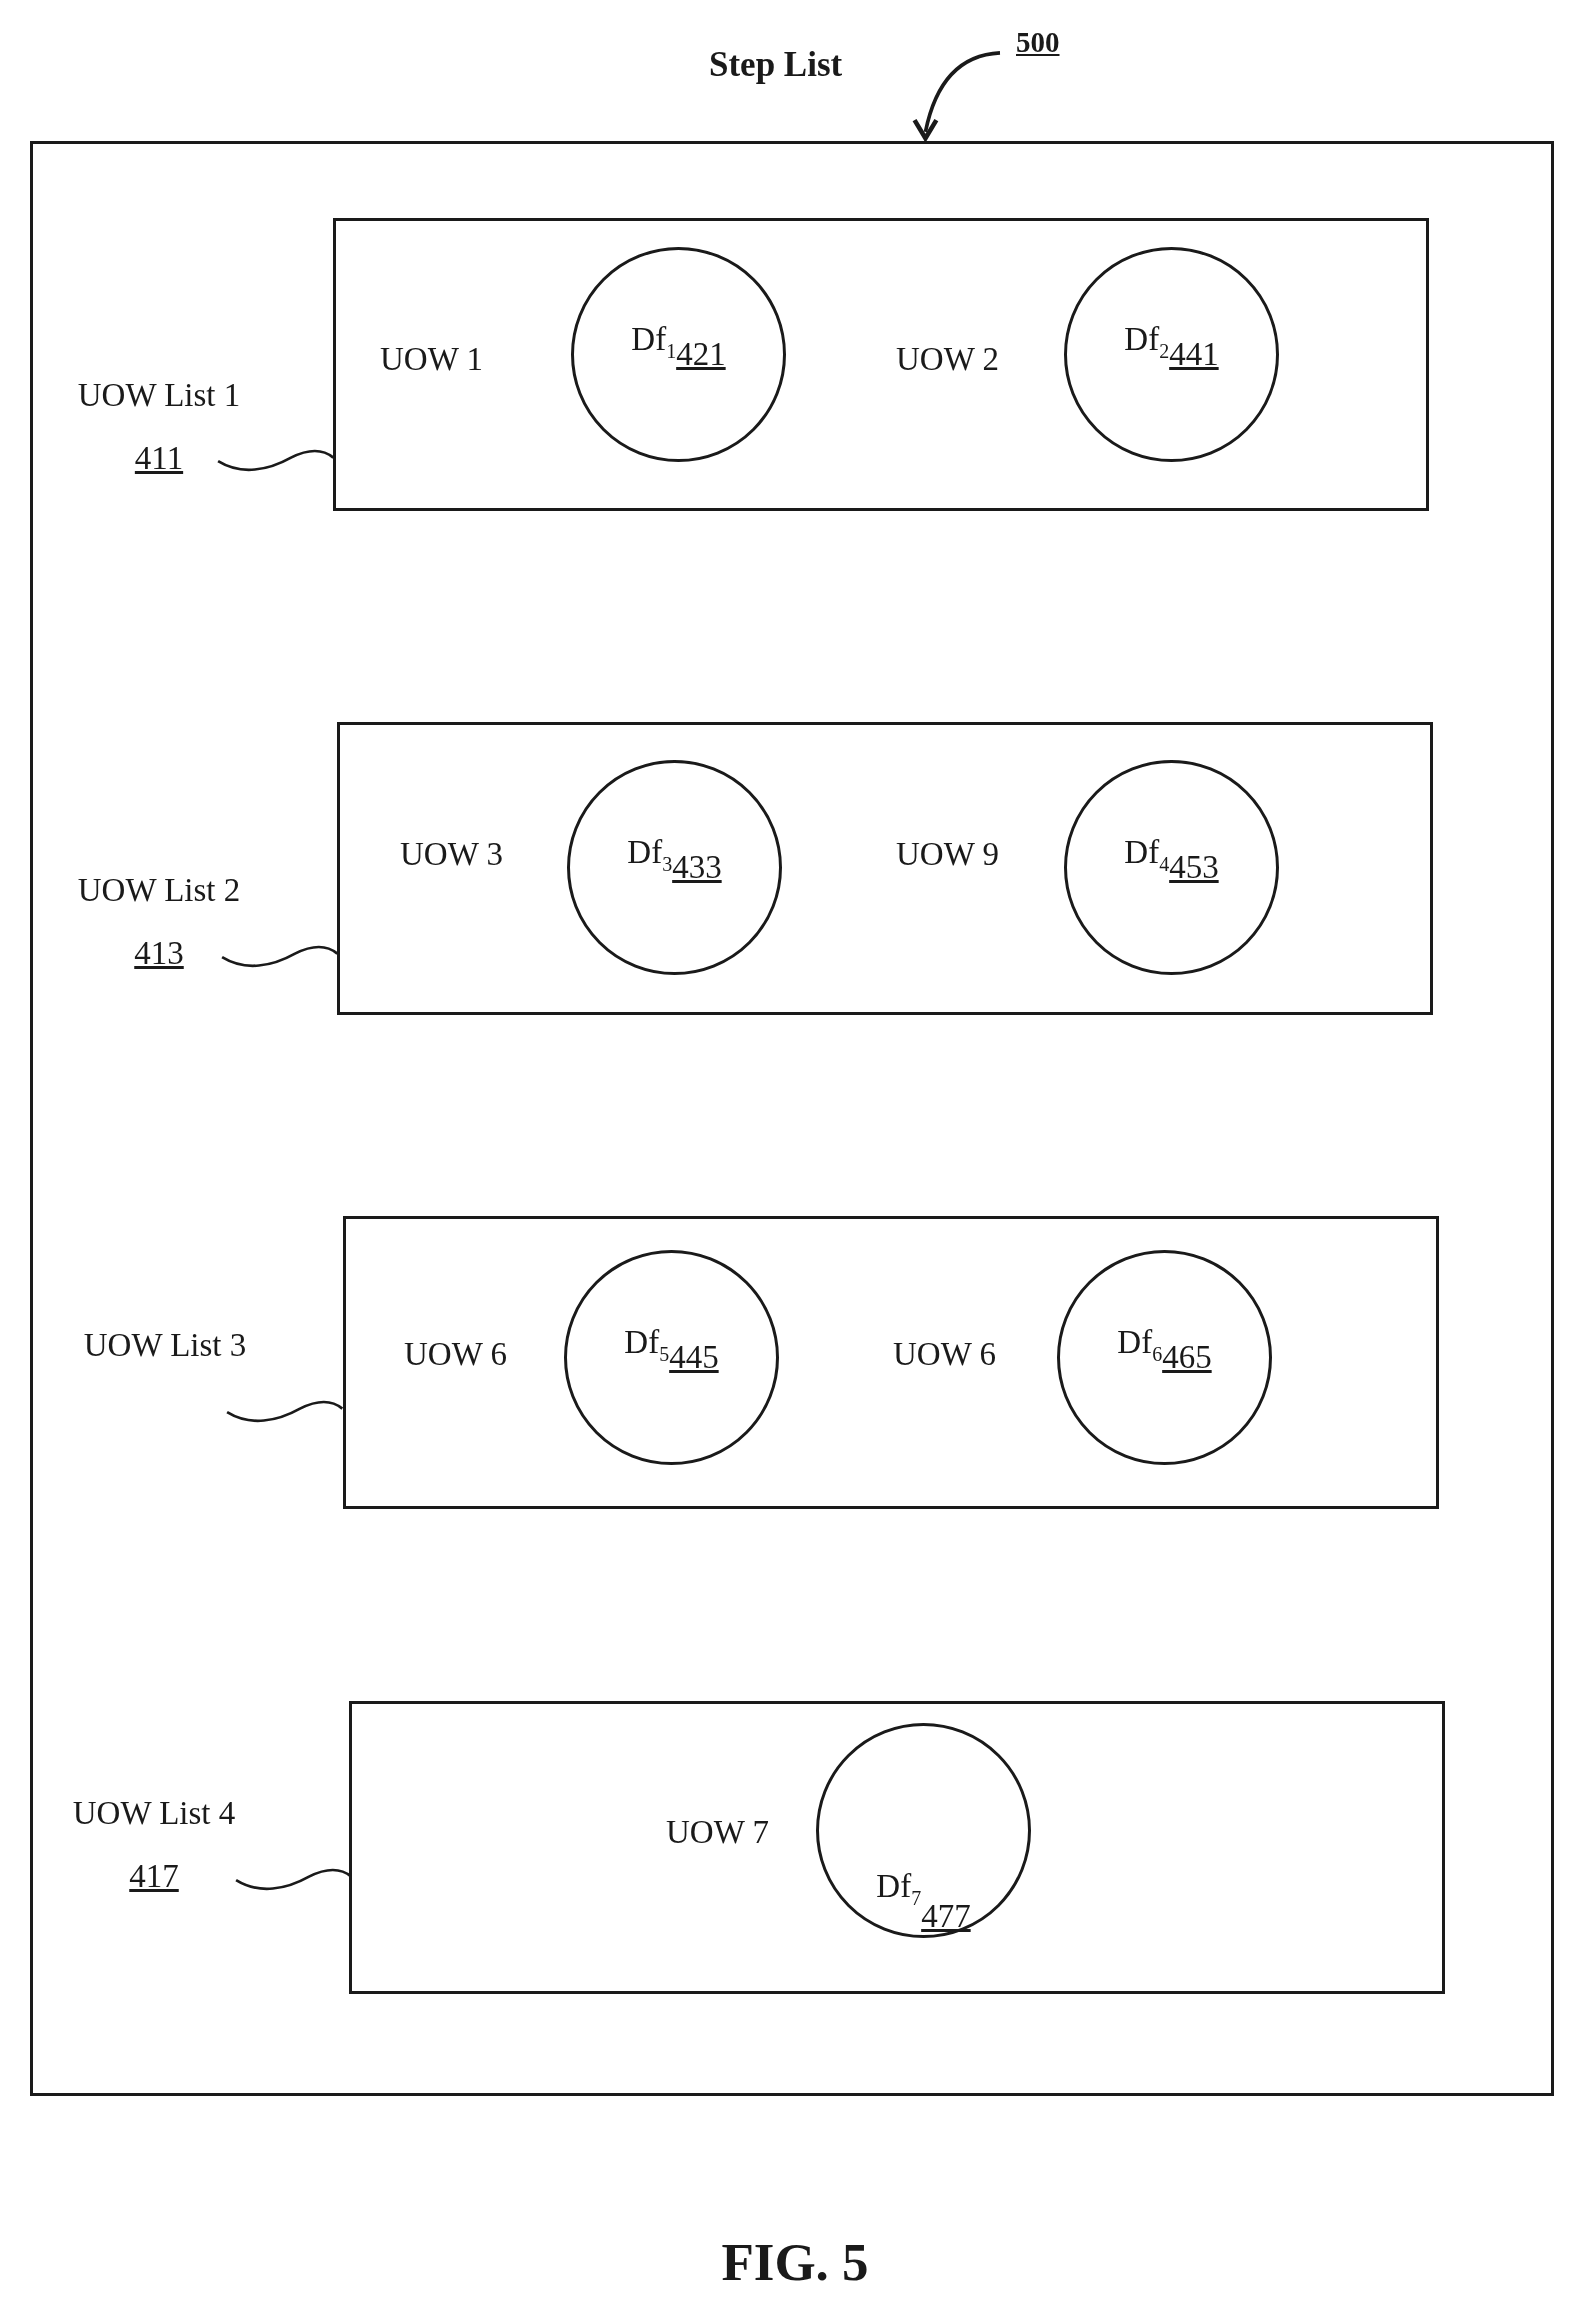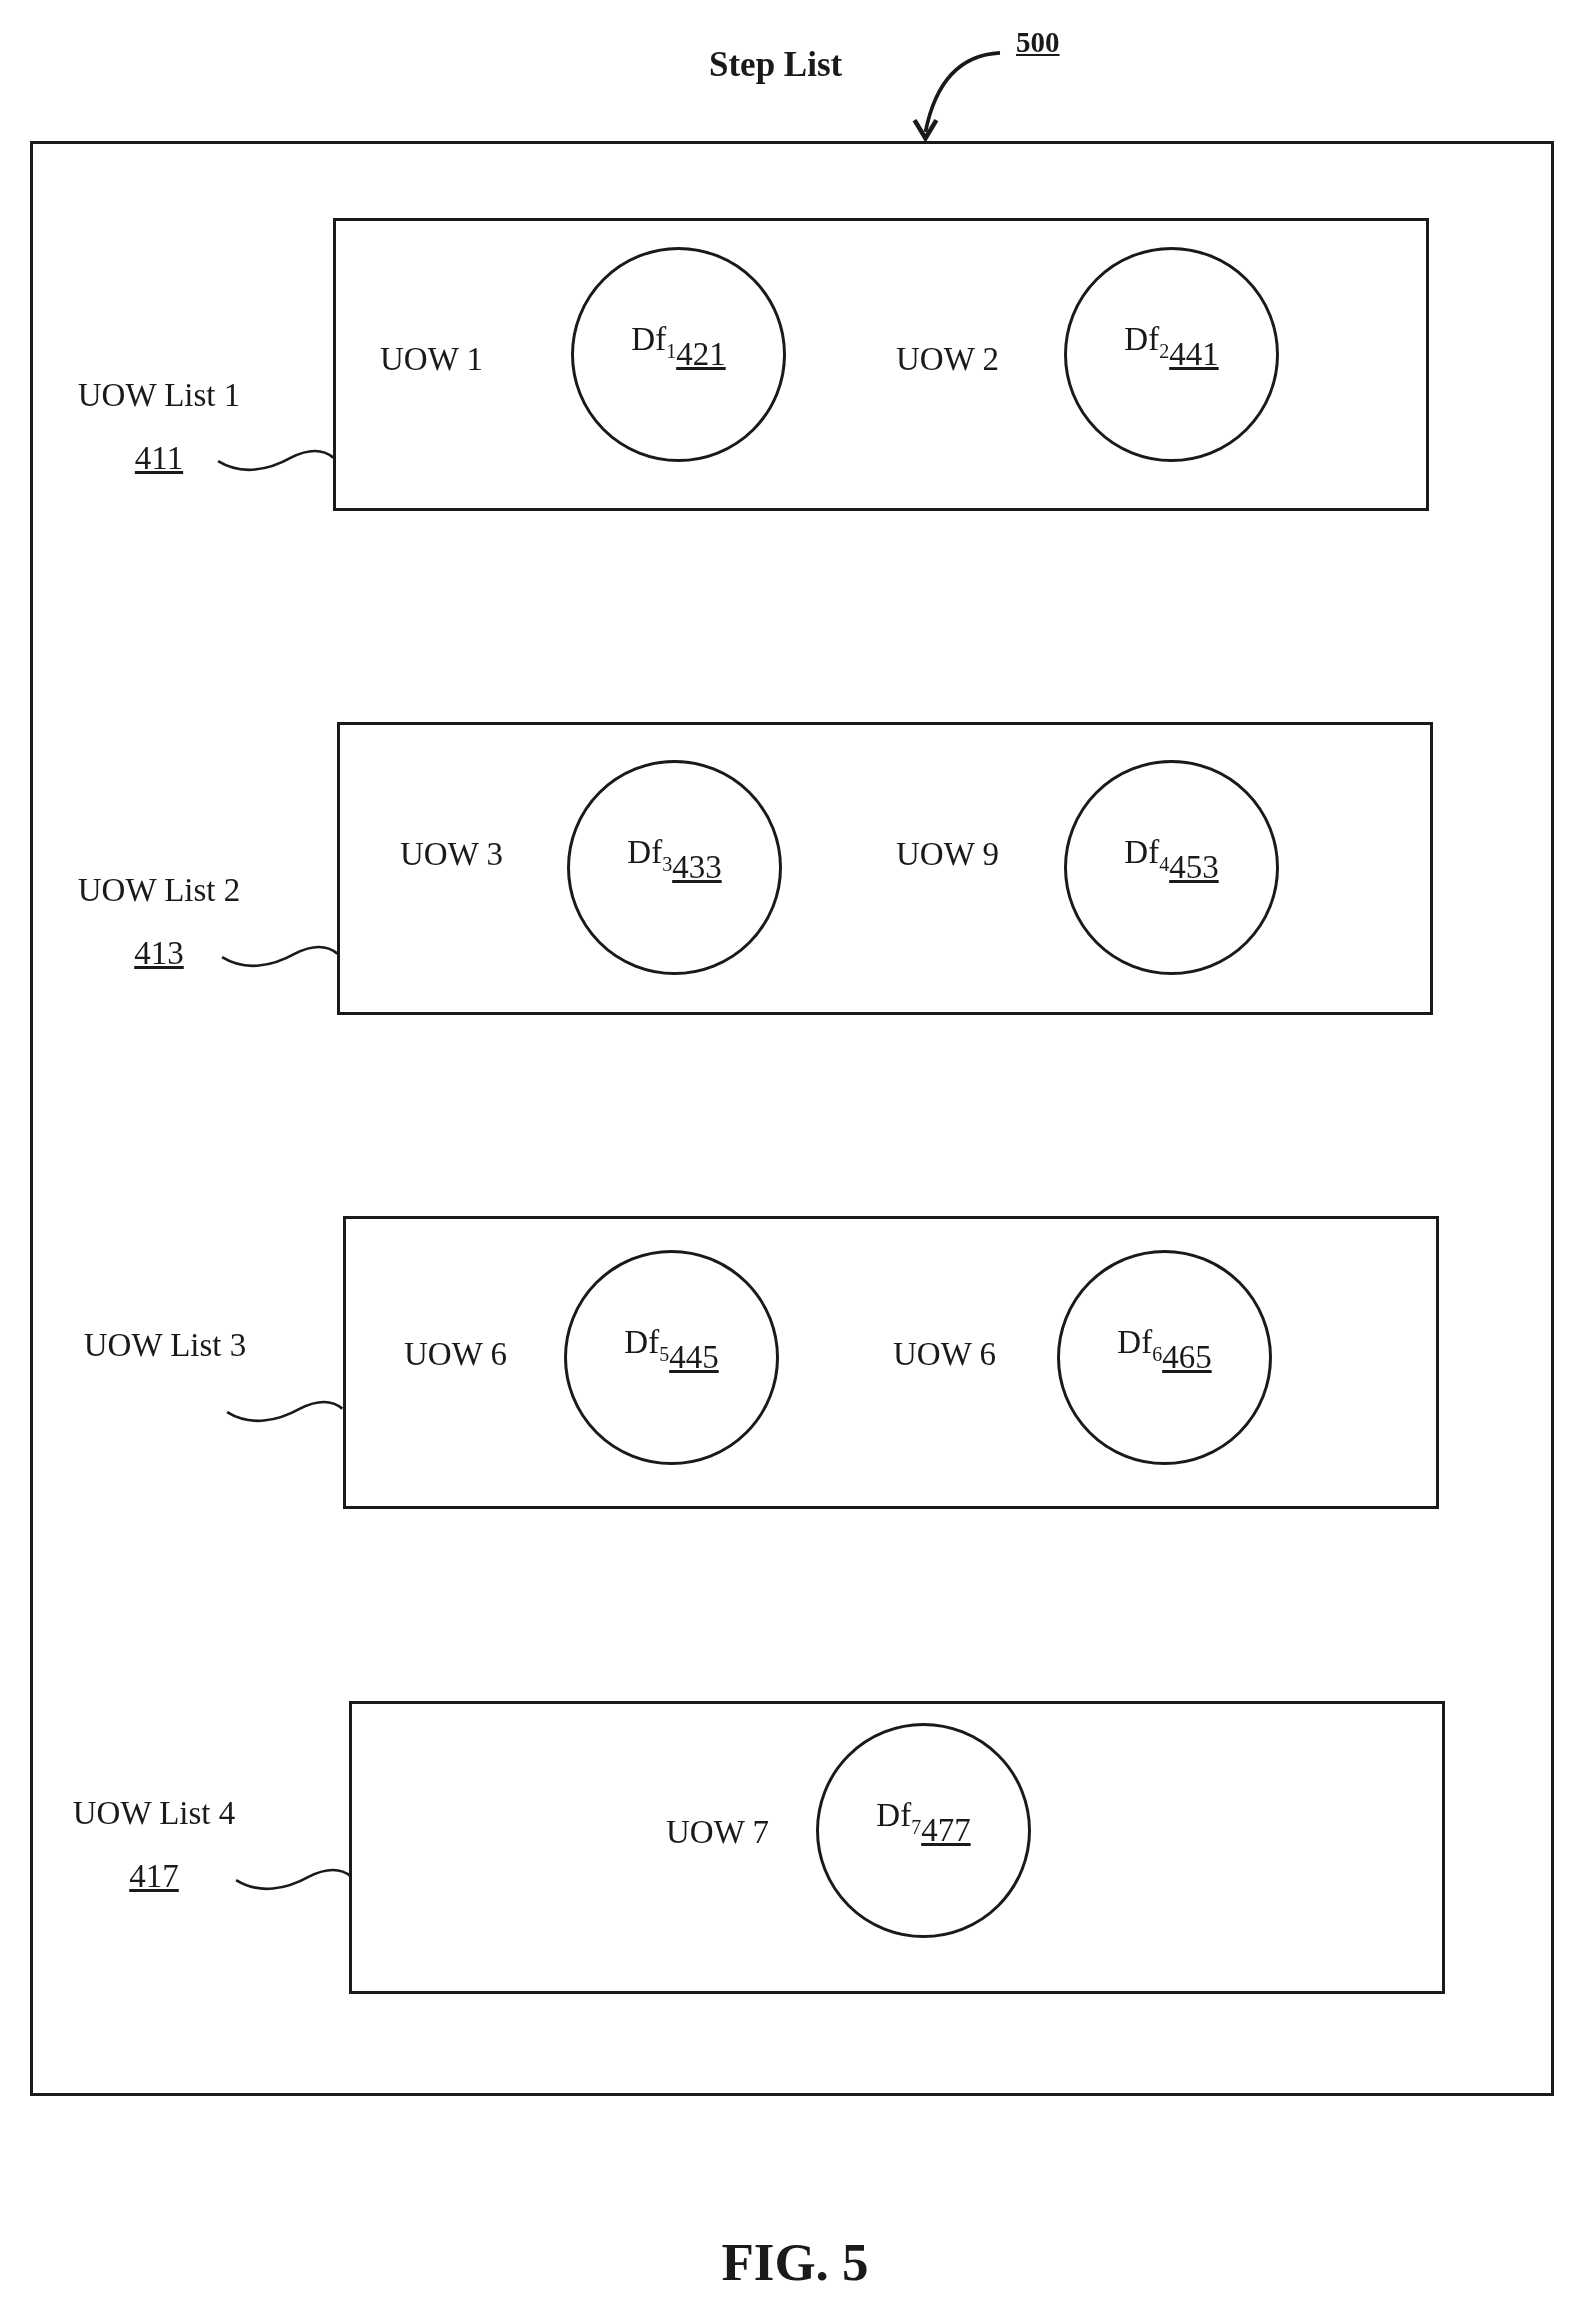--- a/index.html
+++ b/index.html
@@ -91,19 +91,19 @@
 
 <div class="abs list-label" style="left:36px;top:1782px;">
   <span>UOW List 4</span>
   <span class="num">417</span>
 </div>
 <svg class="leader" style="left:232px;top:1864px;" width="127" height="36" viewBox="0 0 140 40">
   <path d="M4,18 C30,34 60,28 85,14 C105,4 120,4 132,14" fill="none" stroke="#1a1a1a" stroke-width="3"></path>
 </svg>
 <div class="abs list-box" style="left:349px;top:1701px;"></div>
 <div class="abs uow-label" style="left:666px;top:1814px;">UOW 7</div>
-<div class="abs df" style="left:816px;top:1723px;">
+<div class="abs df" style="left:816px;top:1723px;align-items:flex-end;">
   <span class="sym"><span>Df</span><sub>7</sub></span>
   <span class="num">477</span>
 </div>
 
 <div class="abs fig">FIG. 5</div>
 
 
 </body></html>

